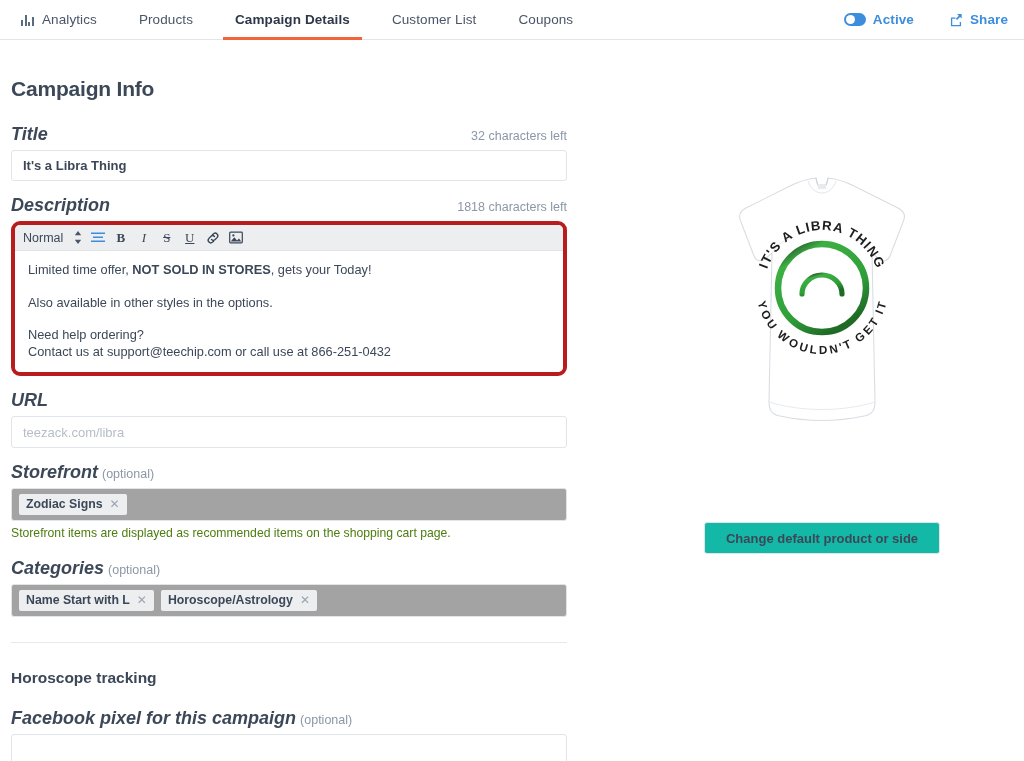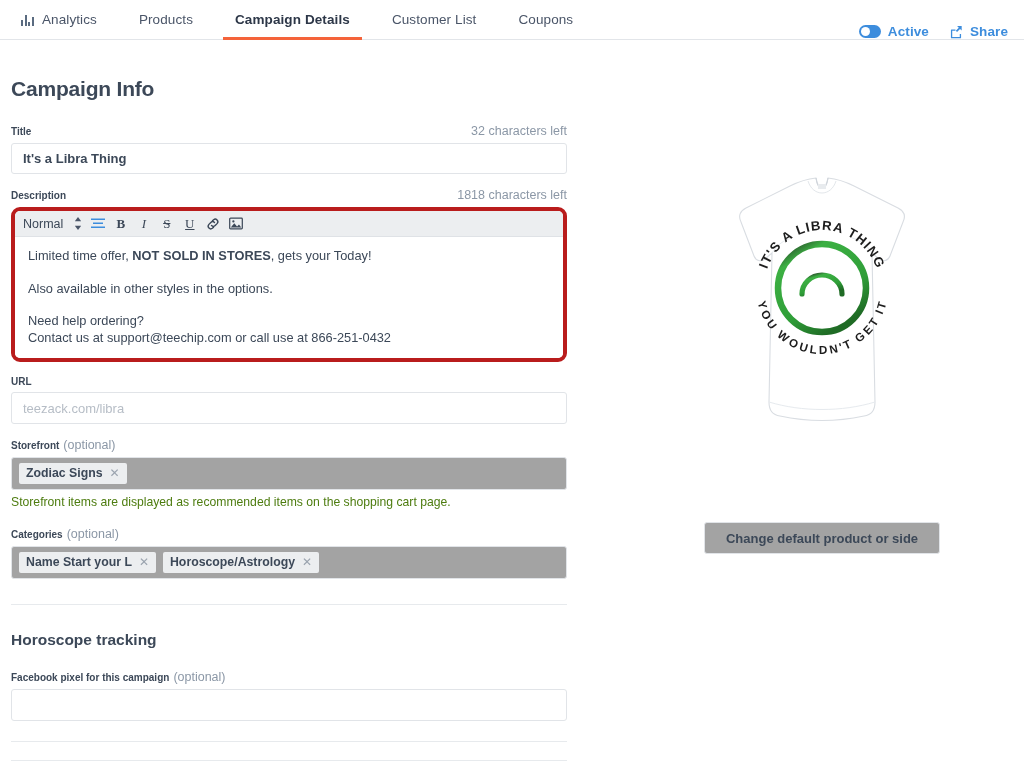--- a/index.html
+++ b/index.html
@@ -53,22 +53,22 @@
     display: block;
   }
   .analytics-icon i:nth-child(1){ left:0;  height: 6px; }
   .analytics-icon i:nth-child(2){ left:3.5px; height: 11px; }
   .analytics-icon i:nth-child(3){ left:7px; height: 4px; }
   .analytics-icon i:nth-child(4){ left:10.5px; height: 9px; }
 
   .nav-right {
     margin-left: auto;
     display: flex;
-    align-items: flex-end;
-    gap: 20px;
+    align-items: center;
+    gap: 35px;
     padding-right: 2px;
   }
   .nav-action {
     display: flex; align-items: center;
     color: #3d8ddd;
     font-size: 13.5px;
     font-weight: bold;
     cursor: pointer;
     letter-spacing: .1px;
   }
@@ -108,23 +108,24 @@
     margin: 37px 0 23px 0;
     letter-spacing: -.2px;
   }
   .field { margin-bottom: 14px; }
   .field-head {
     display: flex;
     align-items: baseline;
     margin-bottom: 5px;
   }
   .field-label {
-    font-size: 10px;
-    font-weight: bold;
-    color: #3c4858;
+    font-size: 18px;
+    font-weight: bold;
+    color: #3c4858;
+    font-style: italic;
   }
   .optional {
     font-size: 12.5px;
     font-weight: normal;
     color: #8b97a6;
     margin-left: 4px;
   }
   .char-count {
     margin-left: auto;
     font-size: 12.5px;
@@ -260,21 +261,21 @@
     align-items: center;
     justify-content: center;
   }
   .change-btn {
     display: block;
     width: 236px;
     margin: 52px auto 0 auto;
     height: 32px;
     border: 1px solid #e1e4e8;
     border-radius: 3px;
-    background: #a3a3a3;
+    background: #14b8a6;
     font-size: 13px;
     font-weight: bold;
     color: #3c4858;
     cursor: pointer;
     font-family: "Liberation Sans", sans-serif;
   }
 </style>
 </head>
 <body>
 
@@ -415,21 +416,21 @@
       <div class="hint">Storefront items are displayed as recommended items on the shopping cart page.</div>
     </div>
 
     <div class="field" style="margin-top:18px">
       <div class="field-head">
         <span class="field-label">Categories</span>
         <span class="optional">(optional)</span>
       </div>
       <div class="tag-input">
         <span class="tag">
-          <span>Name Start your L</span>
+          <span>Name Start with L</span>
           <span class="x">✕</span>
         </span>
         <span class="tag">
           <span>Horoscope/Astrology</span>
           <span class="x">✕</span>
         </span>
       </div>
     </div>
 
     <hr class="divider">

